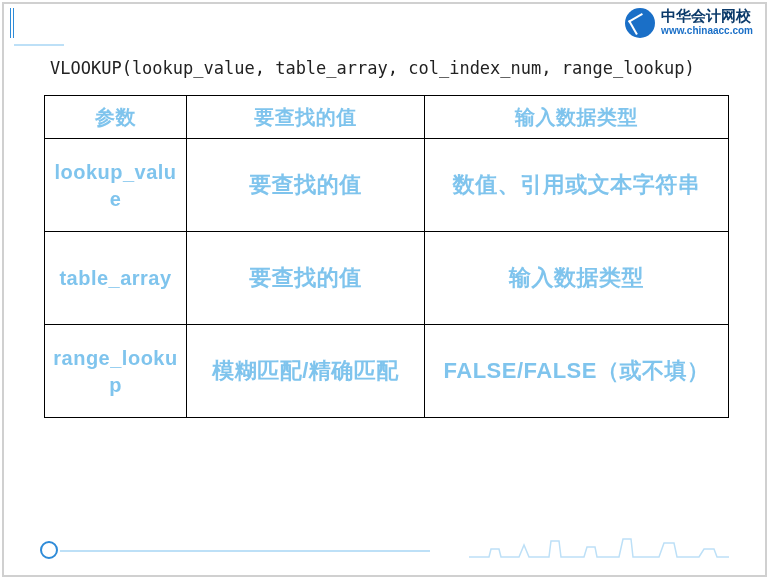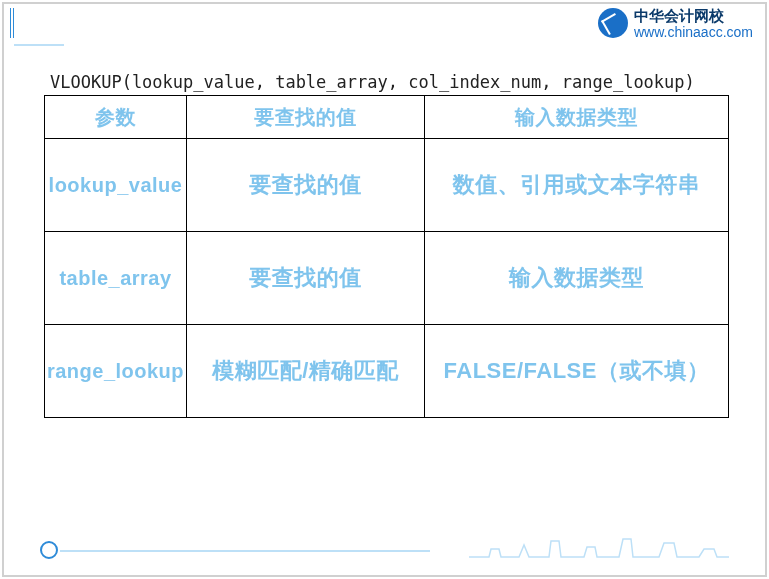--- a/index.html
+++ b/index.html
@@ -55,46 +55,46 @@
     position: absolute;
     left: 6px; top: 8px;
     width: 14px; height: 14px;
     border: 2px solid #fff;
     border-right: none;
     border-bottom: none;
     transform: rotate(-30deg);
   }
   .logo-text { line-height: 1.1; }
   .logo-text .cn { font-size: 15px; font-weight: bold; color: #0b3a6a; }
-  .logo-text .url { font-size: 14px; color: #1a6fc7; white-space: nowrap; }
+  .logo-text .url { font-size: 10px; color: #1a6fc7; white-space: nowrap; font-weight: bold; }
 
   .syntax-line {
     position: absolute;
-    left: 50px; top: 72px; right: 40px;
+    left: 50px; top: 58px; right: 40px;
     font-family: "SimSun", "NSimSun", monospace;
     font-size: 17px;
     color: #222;
     white-space: nowrap;
   }
 
   .tbl {
     position: absolute;
     left: 44px; top: 95px;
     width: 684px;
     border-collapse: collapse;
     table-layout: fixed;
   }
   .tbl colgroup col:nth-child(1) { width: 142px; }
   .tbl colgroup col:nth-child(2) { width: 238px; }
   .tbl colgroup col:nth-child(3) { width: 304px; }
   .tbl td {
     border: 1.5px solid #000;
     text-align: center;
     vertical-align: middle;
-    padding: 4px 0;
+    padding: 4px 6px;
     font-weight: 900;
     color: #7fc4ed;
     letter-spacing: 0.5px;
     word-break: break-word;
   }
   .tbl tr.hdr td { height: 34px; font-size: 20px; }
   .tbl tr.body td { height: 84px; font-size: 22px; line-height: 1.25; }
   .tbl td .small-en { font-size: 20px; }
 
   .footer-decor {

